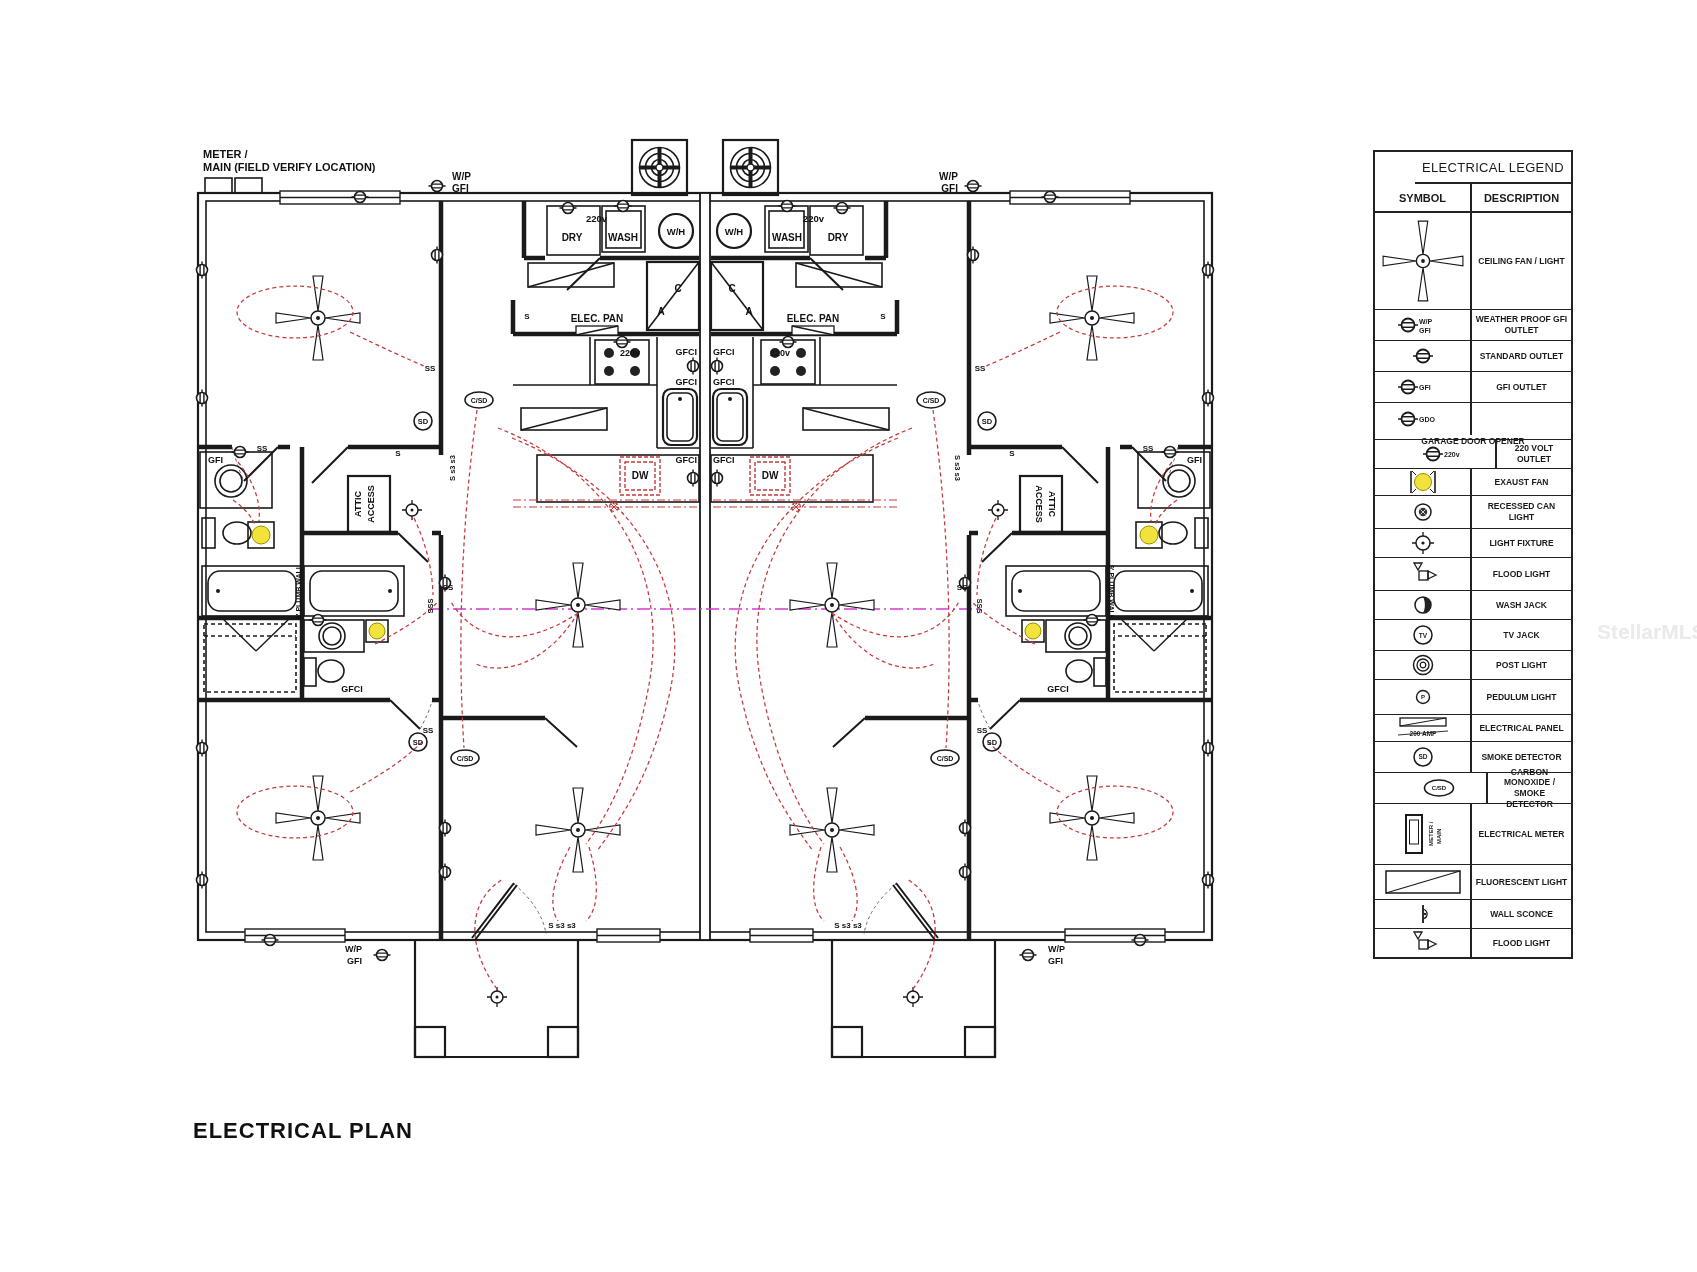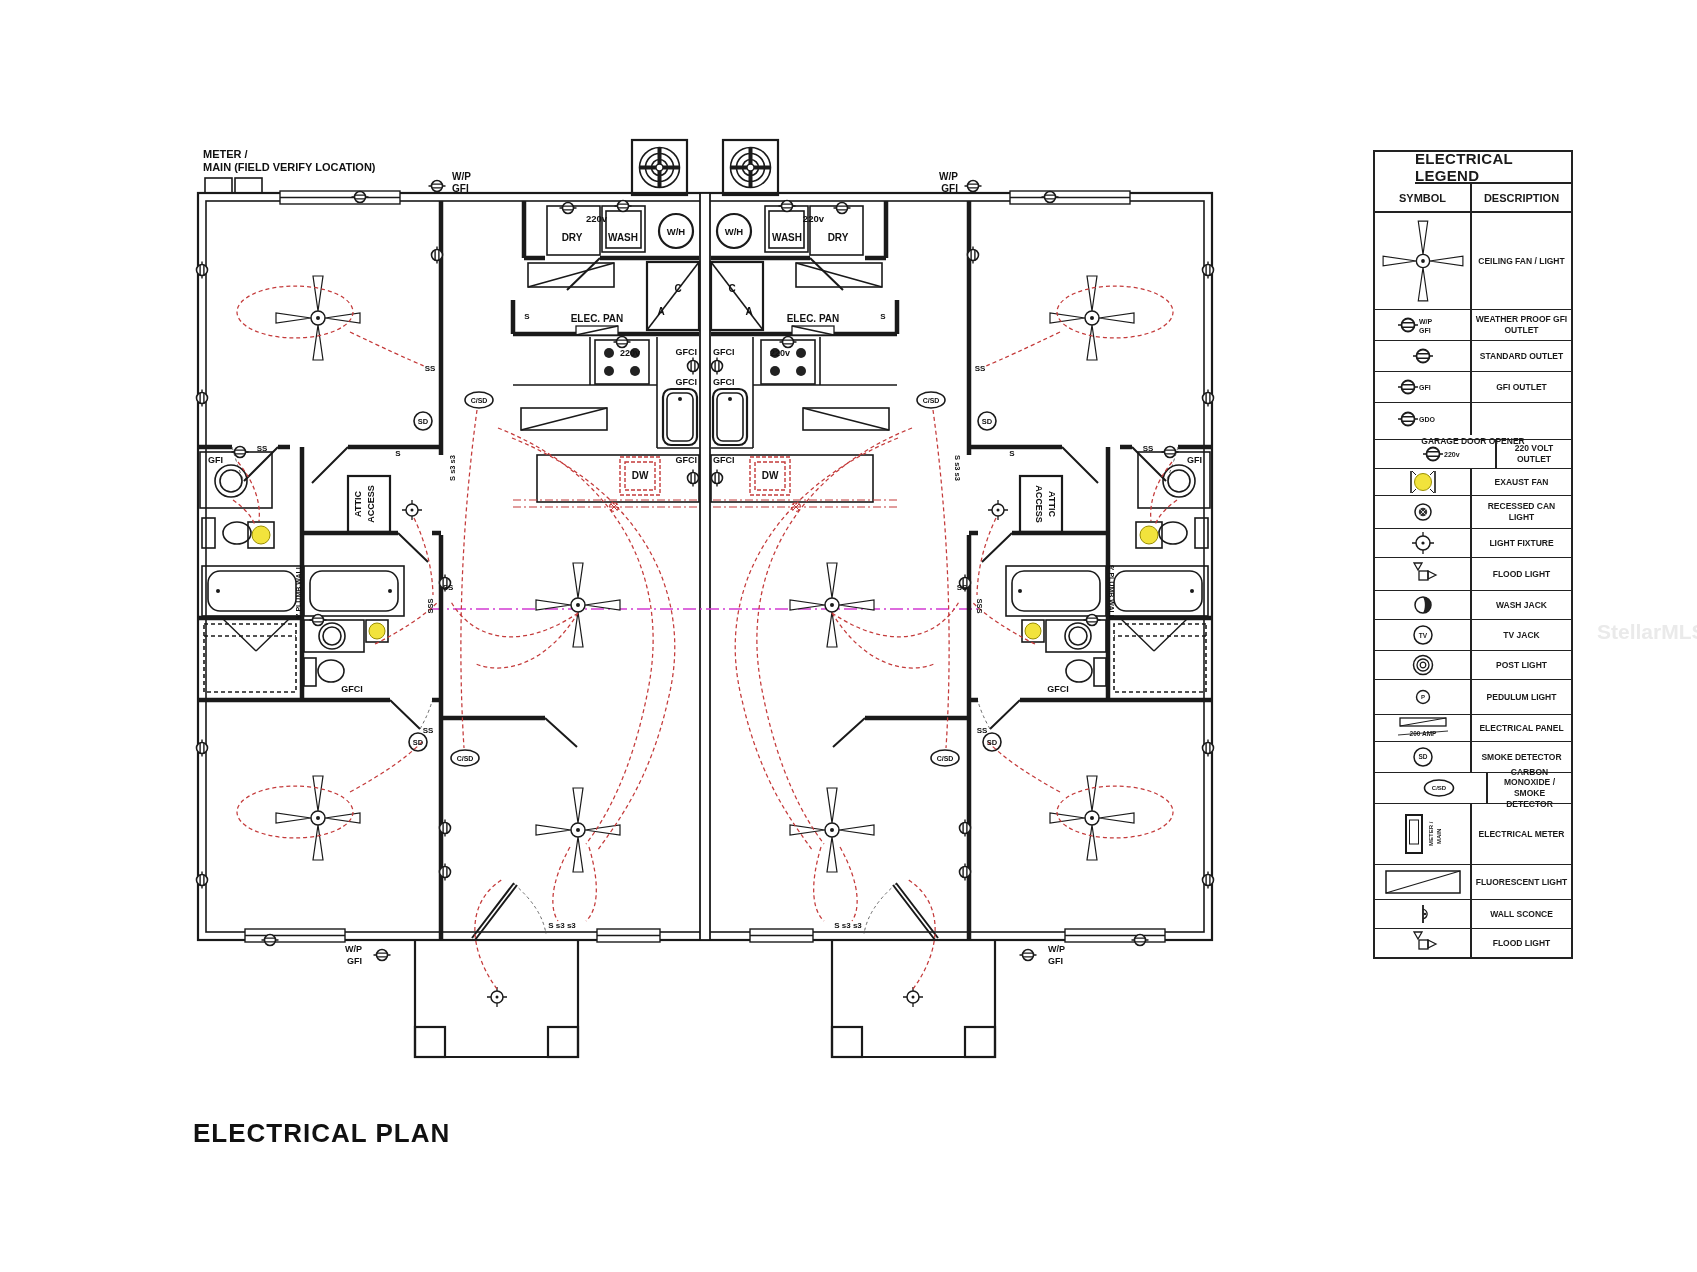--- a/index.html
+++ b/index.html
@@ -18,31 +18,31 @@
   .cwdd{stroke:var(--circuit);stroke-width:1.2;fill:none;stroke-dasharray:8 3 2 3;}
   .redln{stroke:var(--circuit);stroke-width:1.4;fill:none;stroke-dasharray:4 2;}
   .mag{stroke:var(--mag);stroke-width:1.6;fill:none;stroke-dasharray:13 4 2 4;}
   .yfill{fill:var(--yellow);stroke:#9a8e00;stroke-width:1;}
   .winfill{fill:#fff;stroke:var(--ink);stroke-width:1.4;}
   .burner{fill:#222;stroke:none;}
 
   #legend{position:absolute;left:1373px;top:150px;width:196px;background:#fff;
           border:2.2px solid #222;}
   #legend .ltitle{height:30px;border-bottom:2.2px solid #222;display:flex;align-items:center;
-          justify-content:center;font-weight:700;font-size:15px;letter-spacing:.3px;margin-left:40px;}
+          justify-content:center;font-weight:400;font-size:13px;letter-spacing:.3px;margin-left:40px;}
   #legend .lcols{display:flex;height:27px;border-bottom:2.2px solid #222;font-weight:700;font-size:11px;}
   #legend .lcols .c1{width:95px;border-right:2.2px solid #222;display:flex;align-items:center;justify-content:center;}
   #legend .lcols .c2{flex:1;display:flex;align-items:center;justify-content:center;}
   .lrow{display:flex;border-bottom:1.6px solid #222;}
   .lrow:last-child{border-bottom:none;}
   .lsym{width:95px;border-right:2.2px solid #222;display:flex;align-items:center;justify-content:center;}
   .ldesc{flex:1;display:flex;align-items:center;justify-content:center;text-align:center;
          font-size:8.5px;font-weight:700;line-height:1.25;padding:1px 3px;}
 
-  #plan-title{position:absolute;left:193px;top:1118px;font-size:26px;font-weight:600;
+  #plan-title{position:absolute;left:193px;top:1118px;font-size:22px;font-weight:600;
               letter-spacing:1px;color:#111;}
   #watermark{position:absolute;left:1597px;top:620px;font-size:21px;font-weight:700;
              color:var(--wm);white-space:nowrap;}
 </style>
 </head>
 <body>
 
 <svg id="plan-svg" width="1697" height="1272" viewBox="0 0 1697 1272">
   <defs>
     <g id="outl">

